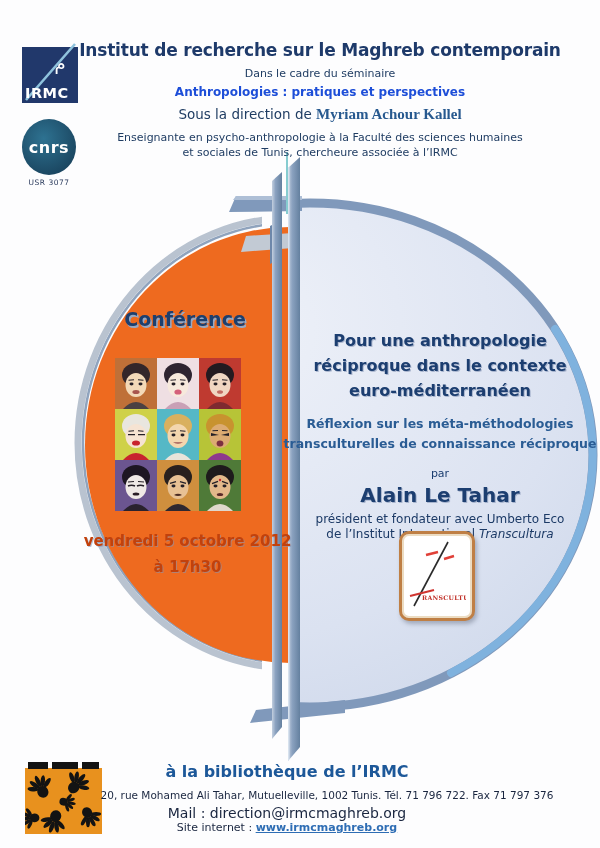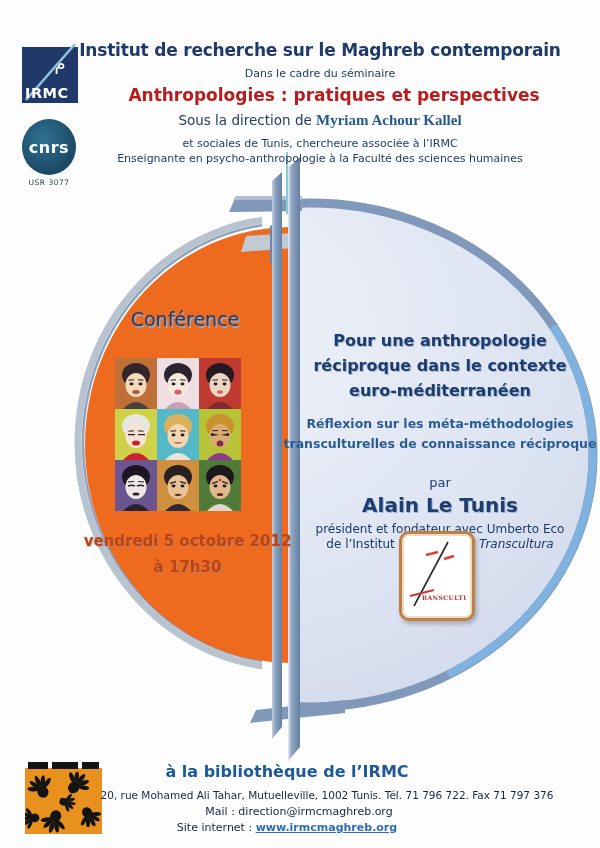--- a/index.html
+++ b/index.html
@@ -10,49 +10,49 @@
     color:#1e3a6a;
   }
   .abs{position:absolute;}
   
   .cline{position:relative;left:50%;transform:translateX(-50%);width:max-content;white-space:nowrap;}
 
   
   .header-block{left:60px;top:40px;width:520px;text-align:center;}
   .inst-title{font-size:17px;font-weight:bold;color:#1e3a6a;letter-spacing:-0.2px;}
   .sem-intro{font-size:11px;margin-top:7px;color:#203d63;}
-  .sem-title{font-size:17px;font-weight:bold;margin-top:5px;color:#b91c1c;margin-left:14px;}
+  .sem-title{font-size:12px;font-weight:bold;margin-top:5px;color:#1d4ed8;}
   .direction{font-size:13.5px;margin-top:7px;color:#203d63;}
   .direction b{font-size:15px;color:#27598f;font-family:Liberation Serif, serif;}
   .dir-desc{font-size:11px;line-height:15px;margin-top:7px;color:#203d63;}
 
   .usr{left:20px;top:178px;width:58px;text-align:center;font-size:7.5px;color:#2a3a5c;letter-spacing:0.5px;}
 
   
   .conf-label{left:100px;top:308px;width:170px;text-align:center;
-    font-size:19px;font-weight:normal;color:#1d3f6e;text-shadow:1.5px 1.5px 0 #97a9c4;}
+    font-size:19px;font-weight:bold;color:#1d3f6e;text-shadow:1.5px 1.5px 0 #97a9c4;}
   .date-block{left:85px;top:528px;width:205px;text-align:center;
     font-size:15px;font-weight:bold;color:#c2410c;line-height:26px;text-shadow:1px 1px 0 rgba(130,150,185,0.55);}
   .right-block{left:300px;top:328px;width:280px;text-align:center;}
   .talk-title{font-size:16px;font-weight:bold;color:#1c3e70;line-height:25px;text-shadow:1px 1px 0 rgba(100,120,160,0.45);}
   .talk-subtitle{font-size:12.5px;font-weight:bold;color:#2a5c94;line-height:20px;margin-top:11px;}
-  .par{font-size:13px;color:#1c3e70;margin-top:21px;}
+  .par{font-size:11px;color:#1c3e70;margin-top:13px;}
   .speaker{font-size:20px;font-weight:bold;color:#1c3e70;margin-top:3px;text-shadow:1px 1px 0 rgba(100,120,160,0.45);}
   .credits{font-size:12px;color:#1c3a66;line-height:15px;margin-top:5px;}
   .credits i{font-style:italic;}
 
   
   .tc-box{left:399px;top:531px;width:70px;height:84px;background:#fff;
     border:3px solid #bf7f45;border-radius:10px;
     box-shadow:inset 0 0 0 2px #ecdcc2, 2px 3px 4px rgba(60,70,90,0.35);}
 
   
   .venue{left:0;top:762px;width:574px;text-align:right;font-size:16px;font-weight:bold;color:#1d5899;}
   .address{left:0;top:789px;width:574px;text-align:center;font-size:10.5px;color:#19253f;padding-left:40px;}
-  .mail{left:12px;top:805px;width:574px;text-align:left;font-size:11px;color:#19253f;}
+  .mail{left:0;top:805px;width:574px;text-align:left;font-size:14px;color:#19253f;}
   .site{left:0;top:821px;width:574px;font-size:11px;color:#19253f;}
   .site a{color:#2e6db4;font-weight:bold;text-decoration:underline;cursor:pointer;}
 </style>
 </head>
 <body>
 
 <svg class="abs" style="left:0;top:0" width="600" height="848" viewBox="0 0 600 848" aria-hidden="true">
   <defs>
     <linearGradient id="barGrad" x1="0" y1="0" x2="1" y2="0">
       <stop offset="0" stop-color="#c3cfdf"></stop>
@@ -124,22 +124,22 @@
   <text x="29" y="35" font-size="16" font-weight="bold" fill="#ffffff" text-anchor="middle" letter-spacing="0.5">cnrs</text>
 </svg>
 <div class="abs usr">USR 3077</div>
 
 <div class="abs header-block">
   <div class="cline inst-title">Institut de recherche sur le Maghreb contemporain</div>
   <div class="cline sem-intro">Dans le cadre du séminaire</div>
   <div class="cline sem-title">Anthropologies : pratiques et perspectives</div>
   <div class="cline direction"><span>Sous la direction de </span><b>Myriam Achour Kallel</b></div>
   <div class="dir-desc">
+    <div class="cline">Enseignante en psycho-anthropologie à la Faculté des sciences humaines</div>
     <div class="cline">et sociales de Tunis, chercheure associée à l’IRMC</div>
-    <div class="cline">Enseignante en psycho-anthropologie à la Faculté des sciences humaines</div>
   </div>
 </div>
 
 <div class="abs conf-label">Conférence</div>
 
 <svg class="abs" style="left:115px;top:358px" width="126" height="153" viewBox="0 0 126 153">
   <g transform="translate(0,0)">
     <rect width="42" height="51" fill="#bf7038"></rect>
     <ellipse cx="21" cy="17" rx="14" ry="12" fill="#33262a"></ellipse>
     <path d="M8,51 Q21,37 34,51 Z" fill="#4a4042"></path>
@@ -238,21 +238,21 @@
   <div class="talk-title">
     <div class="cline">Pour une anthropologie</div>
     <div class="cline">réciproque dans le contexte</div>
     <div class="cline">euro-méditerranéen</div>
   </div>
   <div class="talk-subtitle">
     <div class="cline">Réflexion sur les méta-méthodologies</div>
     <div class="cline">transculturelles de connaissance réciproque</div>
   </div>
   <div class="par cline">par</div>
-  <div class="speaker cline">Alain Le Tunis</div>
+  <div class="speaker cline">Alain Le Tahar</div>
   <div class="credits">
     <div class="cline">président et fondateur avec Umberto Eco</div>
     <div class="cline"><span>de l’Institut International </span><i>Transcultura</i></div>
   </div>
 </div>
 
 <div class="abs tc-box">
   <svg width="64" height="78" viewBox="0 0 64 78">
     <line x1="12" y1="72" x2="46" y2="8" stroke="#2b2b2b" stroke-width="1.6"></line>
     <path d="M24,21 L36,18" stroke="#e04038" stroke-width="2.4" fill="none"></path>

